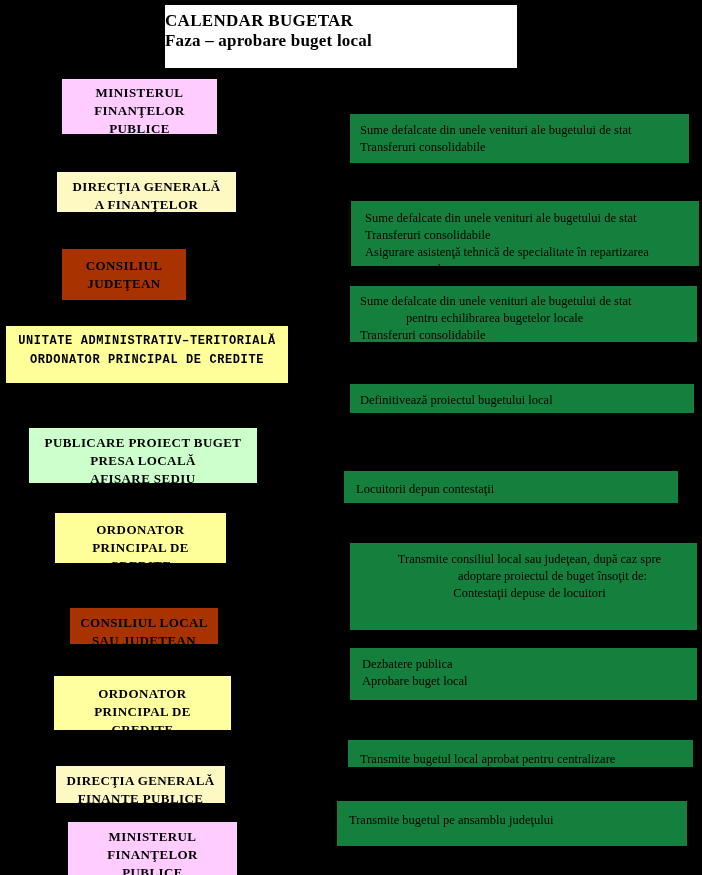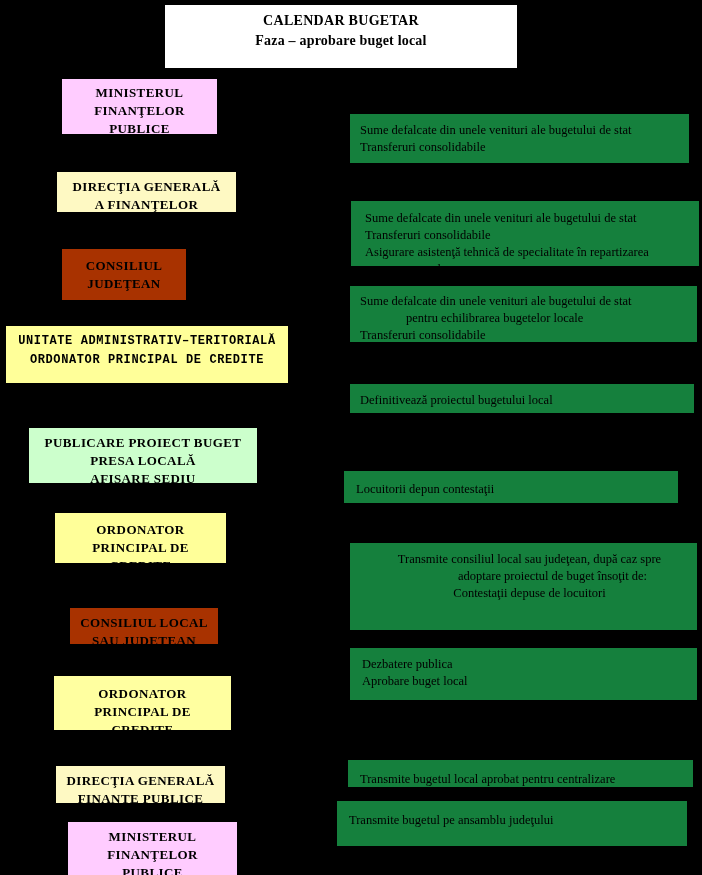--- a/index.html
+++ b/index.html
@@ -18,23 +18,23 @@
   .box {
     position: absolute;
     box-sizing: border-box;
     overflow: hidden;
     color: #000000;
   }
   
   .title-box {
     background: #ffffff;
     border: 2px solid #000000;
-    text-align: center;
+    text-align: left;
     font-weight: bold;
-    font-size: 14px;
+    font-size: 17px;
     line-height: 20px;
     padding-top: 6px;
     letter-spacing: 0.3px;
   }
   .title-line2 { letter-spacing: 0.2px; }
 
   
   .org {
     text-align: center;
     font-weight: bold;
@@ -176,21 +176,21 @@
     <div class="ln">Transmite consiliul local sau judeţean, după caz spre</div>
     <div class="ln indent">adoptare proiectul de buget însoţit de:</div>
     <div class="ln">Contestaţii depuse de locuitori</div>
   </div>
 
   <div class="box note p5" style="left:350px; top:648px; width:347px; height:52px;">
     <div class="ln">Dezbatere publica</div>
     <div class="ln">Aprobare buget local</div>
   </div>
 
-  <div class="box note p6" style="left:348px; top:760px; width:345px; height:27px;">
+  <div class="box note p6" style="left:348px; top:740px; width:345px; height:27px;">
     <div class="ln">Transmite bugetul local aprobat pentru centralizare</div>
   </div>
 
   <div class="box note p6" style="left:337px; top:801px; width:350px; height:45px;">
     <div class="ln">Transmite bugetul  pe ansamblu judeţului</div>
   </div>
 
 </div>
 
 </body></html>

